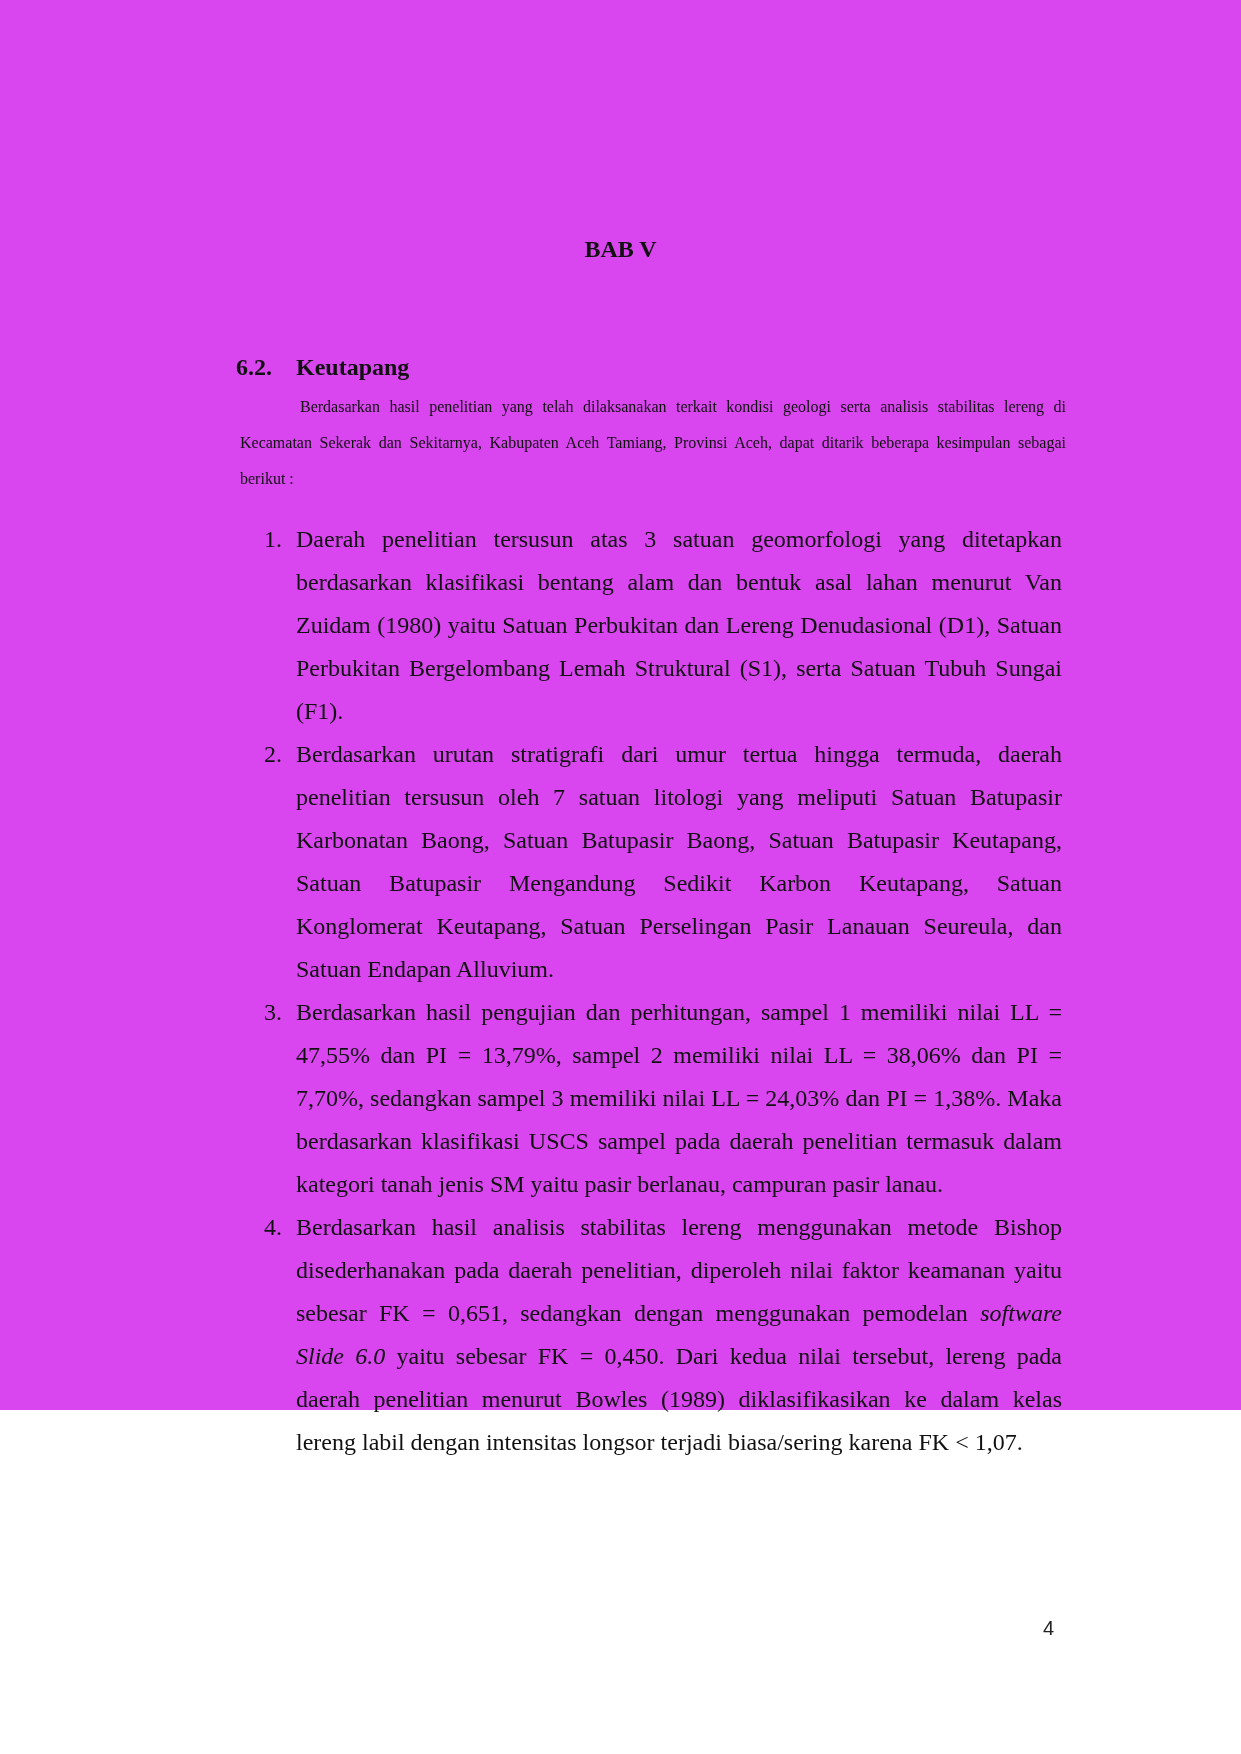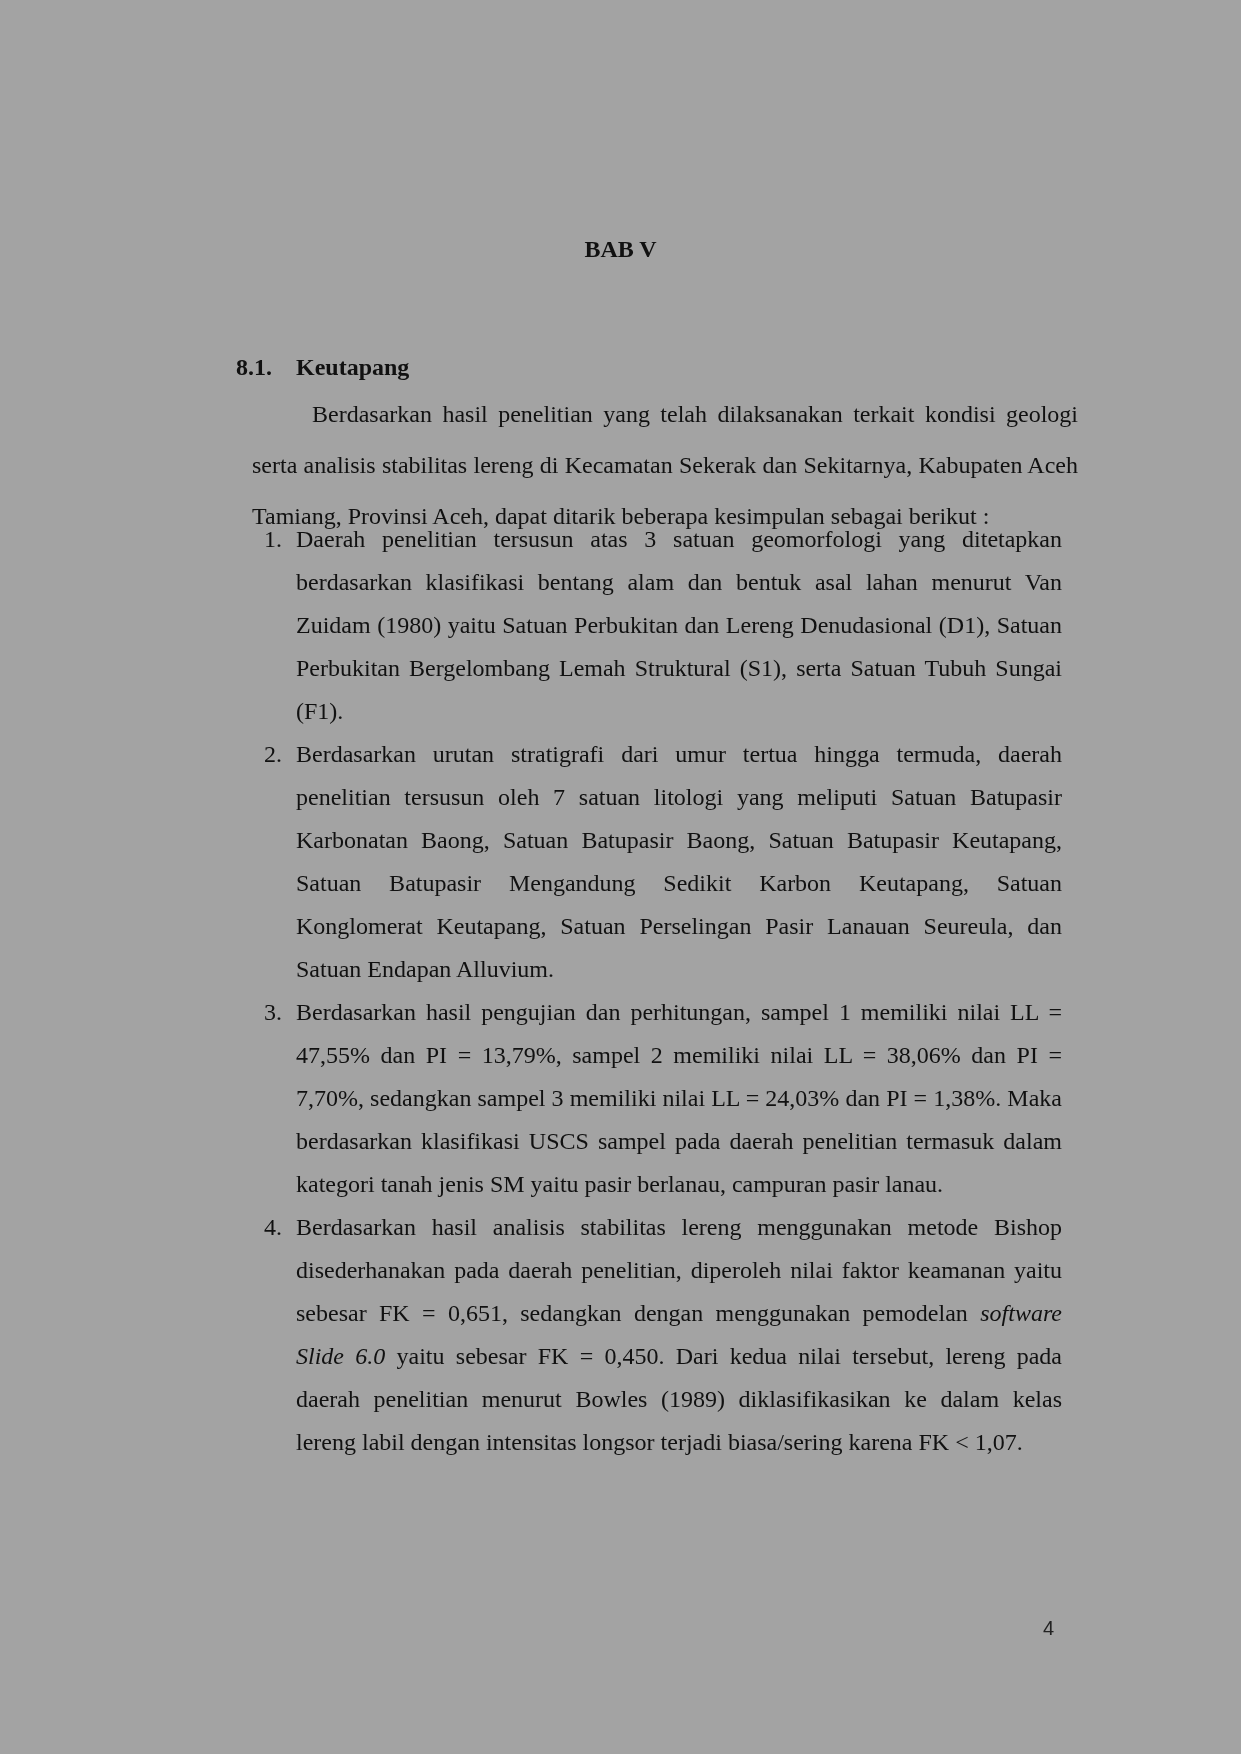--- a/index.html
+++ b/index.html
@@ -1,41 +1,41 @@
 <!DOCTYPE html>
 <html><head>
   <meta charset="utf-8">
   <style>
     html, body { margin: 0; padding: 0; background: #ffffff; }
     body { width: 1241px; height: 1754px; position: relative; overflow: hidden; }
-    .page { position: absolute; left: 0; top: 0; width: 1241px; height: 1754px; background: #a3a3a3; color: #111; font-family: "Liberation Serif", serif; }
+    .page { position: absolute; left: 0; top: 0; width: 1241px; height: 1410px; background: #d946ef; color: #111; font-family: "Liberation Serif", serif; }
     .chapter { position: absolute; left: 0; width: 1241px; text-align: center; font-weight: bold; font-size: 24px; line-height: 30px; top: 234px; }
     .chapter div { margin: 0; }
     .section-heading { position: absolute; left: 236px; top: 352px; font-size: 24px; font-weight: bold; line-height: 30px; }
     .section-heading .num { display: inline-block; width: 60px; }
-    .body-text { position: absolute; left: 252px; width: 826px; font-size: 24px; line-height: 51px; text-align: justify; }
+    .body-text { position: absolute; left: 240px; width: 826px; font-size: 16px; line-height: 36px; text-align: justify; }
     .intro { top: 389px; text-indent: 60px; }
     .list { position: absolute; left: 236px; width: 826px; top: 518px; margin: 0; padding: 0; list-style: none; font-size: 24px; line-height: 43px; }
     .list li { position: relative; padding-left: 60px; text-align: justify; margin: 0; }
     .list li .marker { position: absolute; left: 28px; top: 0; }
     .list li + li { margin-top: 0; }
     .page-number { position: absolute; left: 1043px; top: 1616px; font-family: "Liberation Sans", sans-serif; font-size: 20px; line-height: 24px; color: #222; }
     i { font-style: italic; }
   </style>
 </head>
 <body>
 
 <div class="page">
 
   <div class="chapter">
     <div>BAB V</div>
   </div>
 
   <div class="section-heading">
-    <span class="num">8.1.</span><span>Keutapang</span>
+    <span class="num">6.2.</span><span>Keutapang</span>
   </div>
 
   <p class="body-text intro" style="margin:0;">Berdasarkan hasil penelitian yang telah dilaksanakan terkait kondisi geologi serta analisis stabilitas lereng di Kecamatan Sekerak dan Sekitarnya, Kabupaten Aceh Tamiang, Provinsi Aceh, dapat ditarik beberapa kesimpulan sebagai berikut :</p>
 
   <ol class="list">
     <li>
       <span class="marker">1.</span>
       <span>Daerah penelitian tersusun atas 3 satuan geomorfologi yang ditetapkan berdasarkan klasifikasi bentang alam dan bentuk asal lahan menurut Van Zuidam (1980) yaitu Satuan Perbukitan dan Lereng Denudasional (D1), Satuan Perbukitan Bergelombang Lemah Struktural (S1), serta Satuan Tubuh Sungai (F1).</span>
     </li>
     <li>

